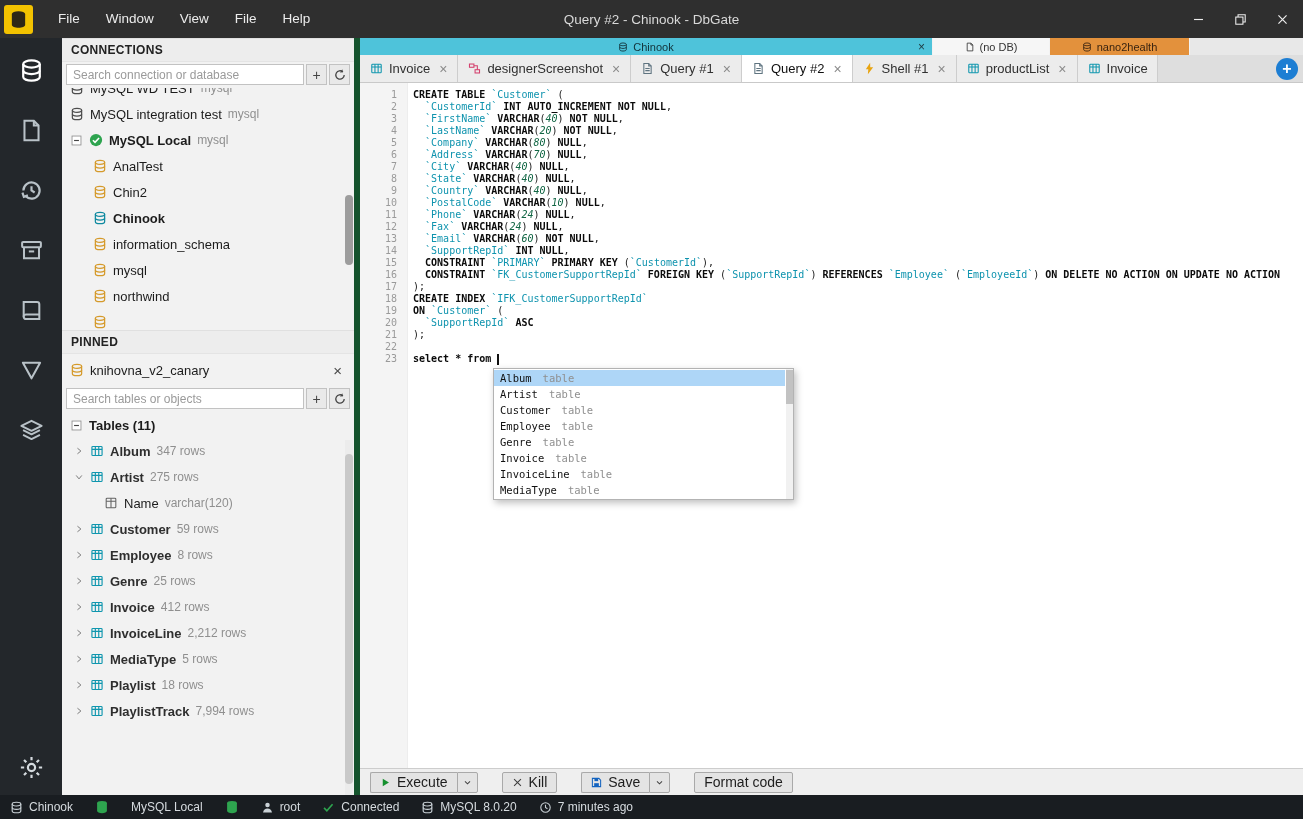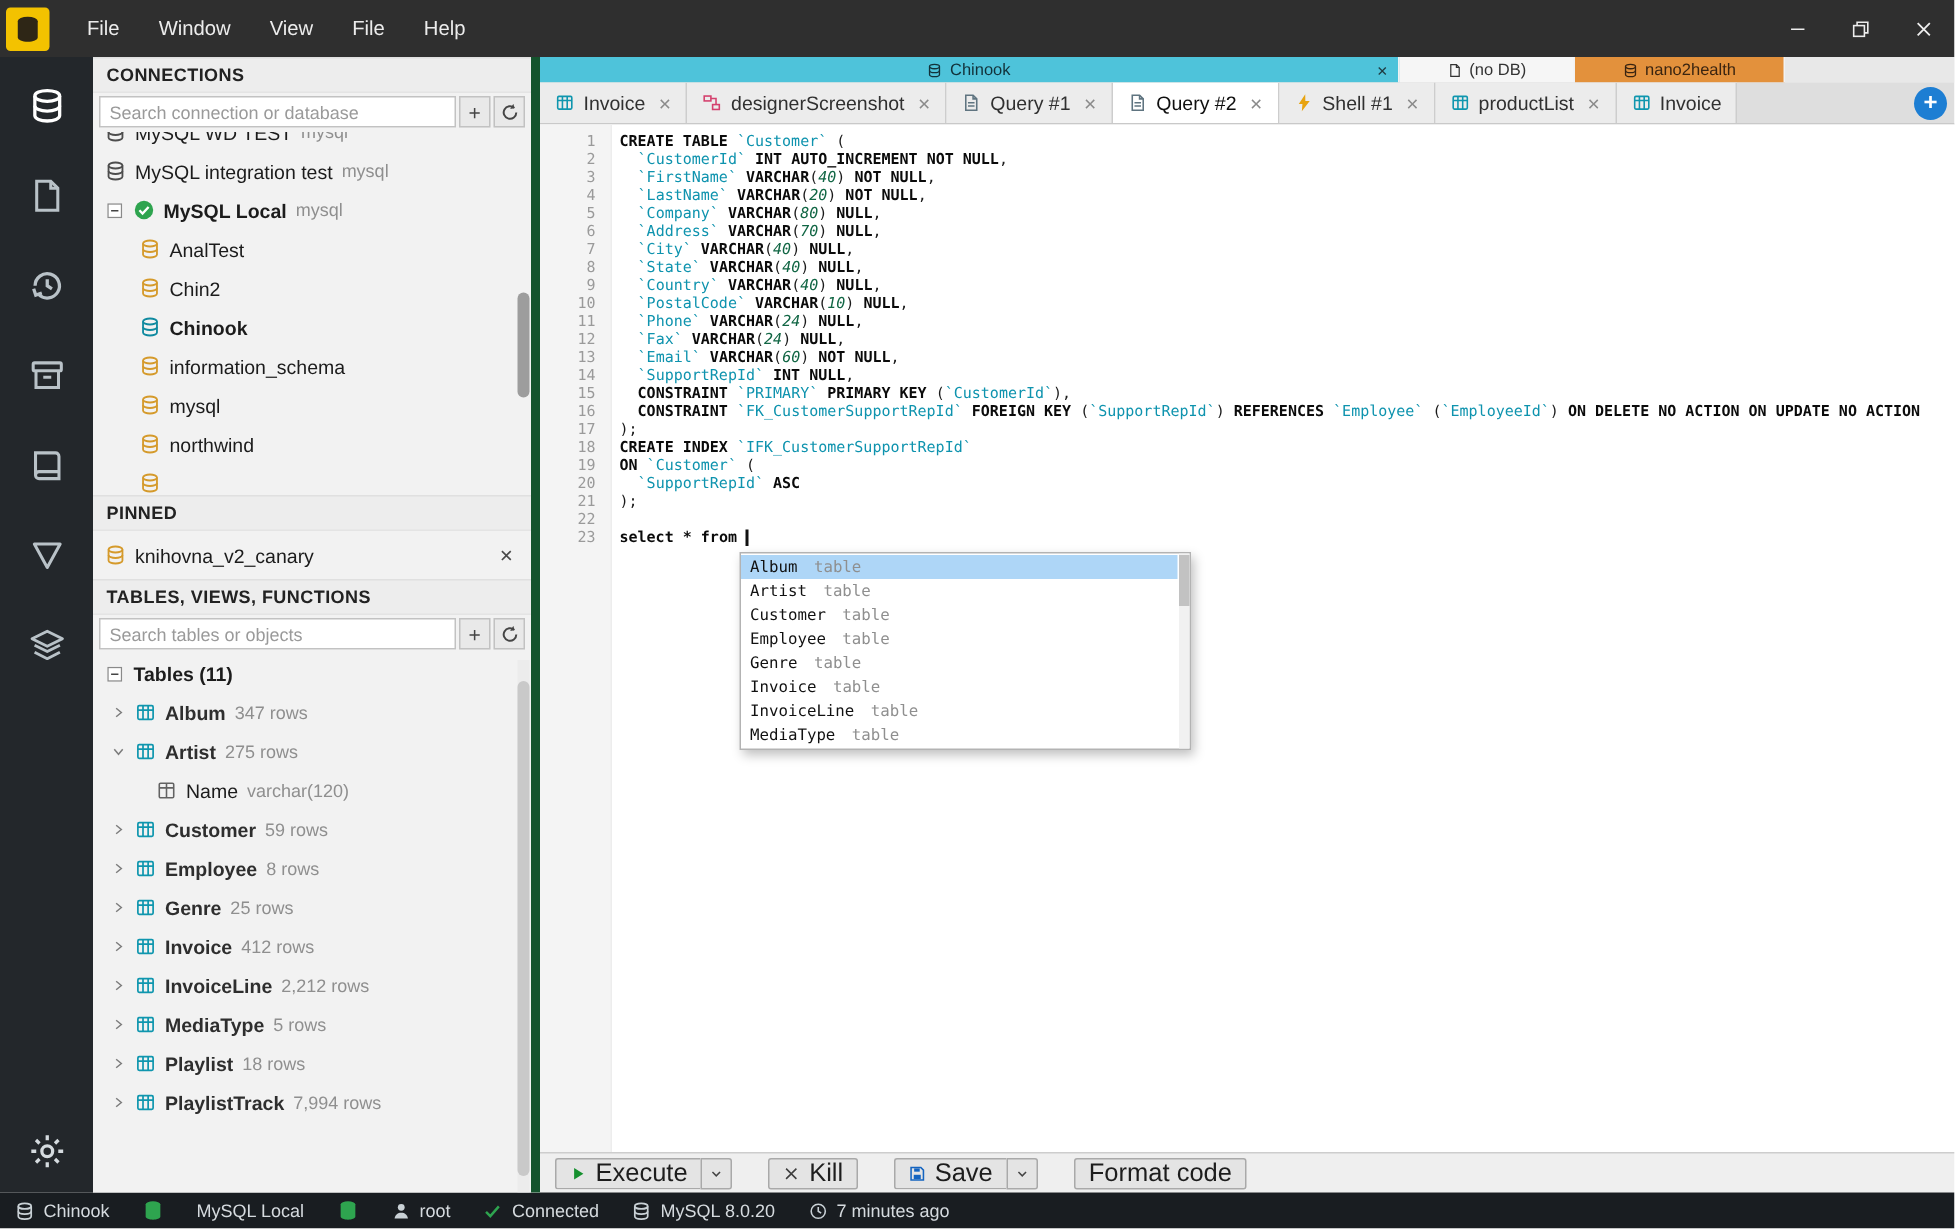--- a/index.html
+++ b/index.html
@@ -109,21 +109,21 @@
   .ac-row{height:16px;display:flex;align-items:center;padding:0 6px;font-size:10.5px;}
   .ac-row.selected{background:var(--sel-blue,#aed6f7);}
   .ac-name{color:#111;}
   .ac-kind{color:#8f8f8f;margin-left:11px;}
   .ac-scroll{position:absolute;right:0;top:0;bottom:0;width:7px;background:#f1f1f1;}
   .ac-thumb{position:absolute;right:0;top:1px;width:7px;height:34px;background:#c2c2c2;}
 
   
   .toolbar{flex:0 0 27px;background:#efefef;border-top:1px solid #cdcdcd;display:flex;align-items:center;padding:0 10px;gap:24px;}
   .btn-group{display:flex;}
-  .tb-btn{height:21px;display:flex;align-items:center;gap:6px;padding:0 9px;background:#e4e4e4;border:1px solid #a9a9a9;border-radius:2px;font-size:17px;color:#1d1d1d;font-family:inherit;}
+  .tb-btn{height:21px;display:flex;align-items:center;gap:6px;padding:0 9px;background:#e4e4e4;border:1px solid #a9a9a9;border-radius:2px;font-size:14px;color:#1d1d1d;font-family:inherit;}
   .btn-group .tb-btn:first-child{border-right:none;border-radius:2px 0 0 2px;}
   .btn-group .tb-drop{border-radius:0 2px 2px 0;padding:0 5px;}
   .tb-btn .ico svg{width:11px;height:11px;}
   .play-green{color:#15902e;}
   .save-blue{color:#1464c0;}
   .kill-x{color:#3d3d3d;}
   .drop{color:#444;}
   .drop svg{width:9px !important;height:9px !important;}
 
   
@@ -147,20 +147,21 @@
           </g>
         </svg>
       </div>
     <nav class="menus">
         <div class="menu-item">File</div>
         <div class="menu-item">Window</div>
         <div class="menu-item">View</div>
         <div class="menu-item">File</div>
         <div class="menu-item">Help</div>
       </nav>
+    <div class="win-title">Query #2 - Chinook - DbGate</div>
     <div class="win-controls">
       <div class="win-btn">
           <svg viewBox="0 0 16 16">
             <path d="M2.5 8h11" stroke="currentColor" stroke-width="1.4"></path>
           </svg>
         </div>
       <div class="win-btn">
           <svg viewBox="0 0 16 16">
             <g fill="none" stroke="currentColor" stroke-width="1.3">
               <rect x="2.2" y="5" width="8.8" height="8.8"></rect>
@@ -406,23 +407,20 @@
                   <ellipse cx="8" cy="3.8" rx="5.3" ry="2.3"></ellipse>
                   <path d="M2.7 3.8v8.4c0 1.3 2.4 2.3 5.3 2.3s5.3-1 5.3-2.3V3.8"></path>
                   <path d="M2.7 8c0 1.3 2.4 2.3 5.3 2.3S13.3 9.3 13.3 8"></path>
                 </g>
               </svg>
             </span>
             <span class="lbl">knihovna_v2_canary</span>
             <span class="pin-close">×</span>
           </div>
         </div>
-      <div class="section-header">
-        <span>TABLES, VIEWS, FUNCTIONS</span>
-      </div>
       <div class="searchrow">
         <input placeholder="Search tables or objects" style="">
         <button class="sq-btn">
             <span>+</span>
           </button>
         <button class="sq-btn">
             <span class="ico">
               <svg viewBox="0 0 16 16">
                 <path d="M12.8 8A4.8 4.8 0 1 1 11.3 4.5" fill="none" stroke="currentColor" stroke-width="1.5"></path>
                 <path d="M10.6 1.4l.8 3.3-3.3.7z" fill="currentColor"></path>

